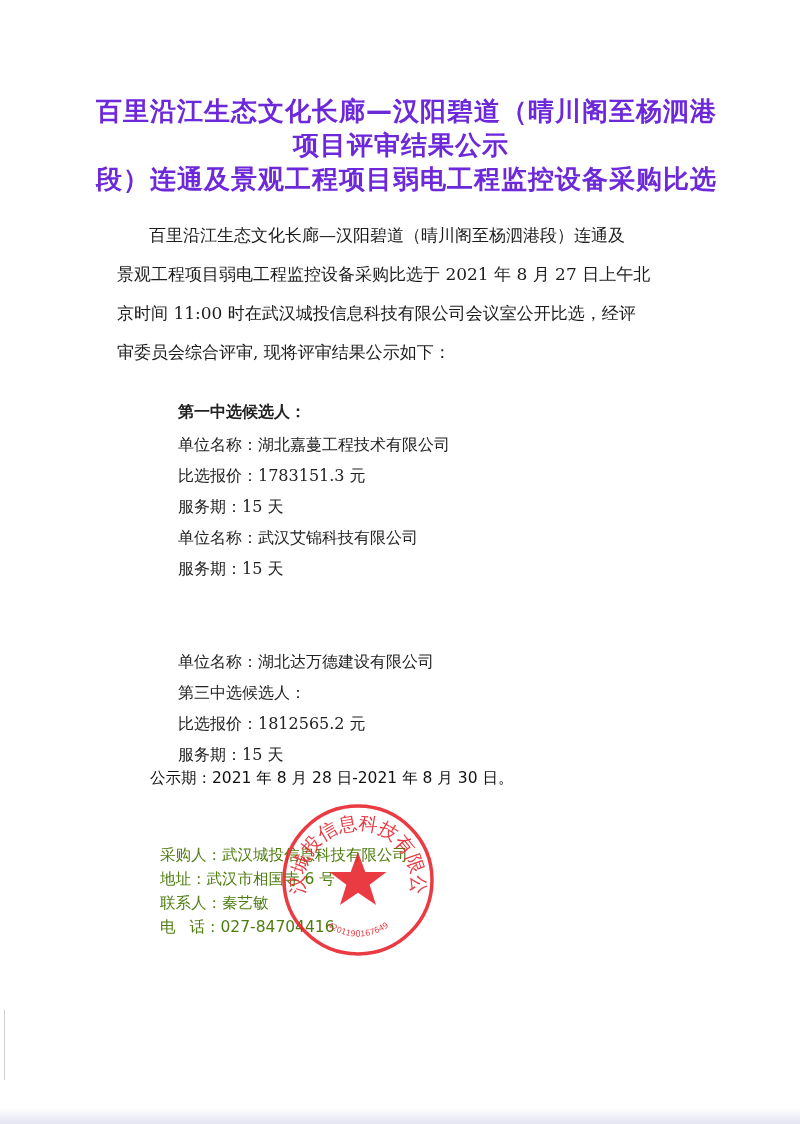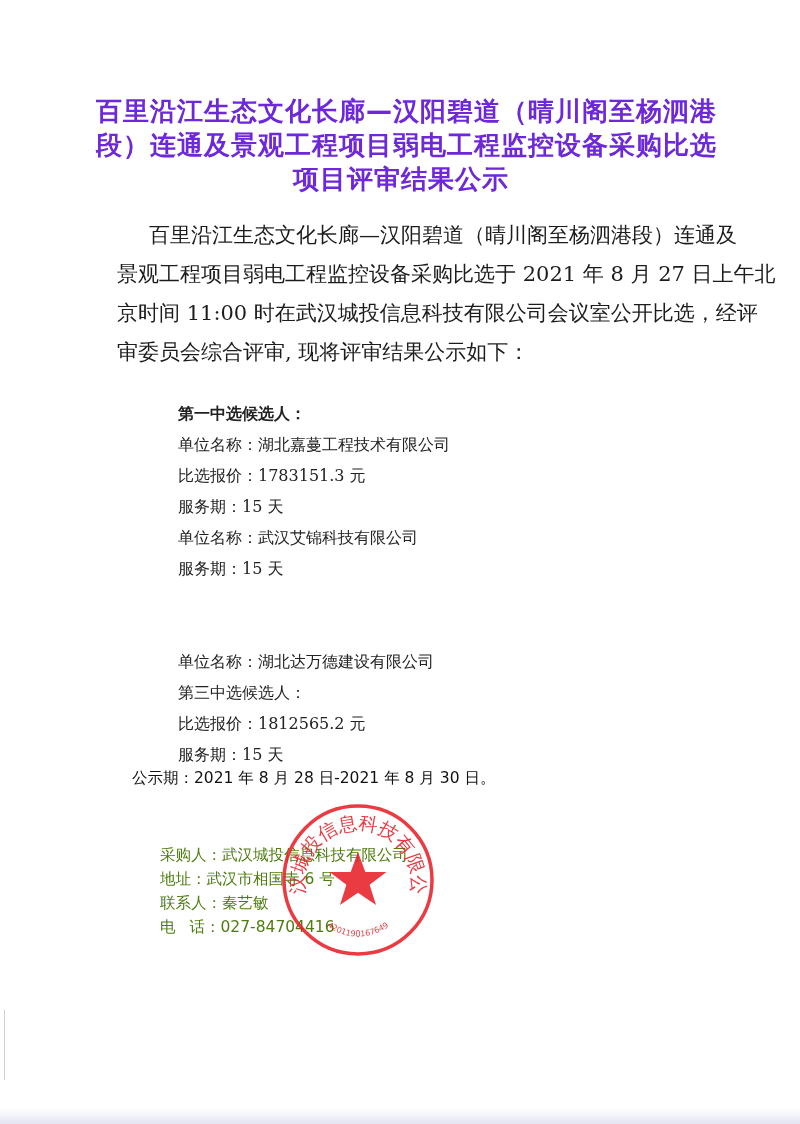--- a/index.html
+++ b/index.html
@@ -10,48 +10,48 @@
                background: linear-gradient(to bottom, rgba(240,240,250,0), rgba(225,225,240,0.9)); }
   .scan-left { position: absolute; left: 4px; top: 1010px; width: 1px; height: 70px; background: #d0d0d0; }
 
   .title { position: absolute; left: 96px; top: 94px; width: 610px;
            font-family: "DejaVu Sans", "Liberation Sans", sans-serif; font-weight: bold;
            font-size: 26px; line-height: 34px; color: #6d28d9; letter-spacing: 1px; }
   .title .line { display: block; white-space: nowrap; }
   .title .line.c { text-align: center; }
 
   .intro { position: absolute; left: 117px; top: 216px; width: 600px;
-           font-size: 21px; line-height: 39px; color: #1c1c1c; }
+           font-size: 17px; line-height: 39px; color: #1c1c1c; }
   .intro .line { display: block; white-space: nowrap; }
   .intro .line.first { padding-left: 32px; }
 
   .cand { position: absolute; left: 178px; width: 400px; font-size: 16px; color: #222; }
   .cand .row { display: block; white-space: nowrap; height: 31px; line-height: 31px; }
-  .cand .head.bold { font-family: Liberation Sans, sans-serif; font-weight: bold; }
+  .cand .head.bold { font-family: Liberation Mono, monospace; font-weight: bold; }
 
-  .notice { position: absolute; left: 132px; top: 766px; width: 560px;
+  .notice { position: absolute; left: 150px; top: 766px; width: 560px;
             font-family: "DejaVu Sans", "Liberation Sans", sans-serif; font-size: 15.5px; color: #111; }
   .notice .row { display: block; white-space: nowrap; height: 24px; line-height: 24px; }
 
   .contact { position: absolute; left: 160px; top: 843px; width: 360px;
              font-family: "DejaVu Sans", "Liberation Sans", sans-serif; font-size: 15.5px; color: #4d7c0f; }
   .contact .row { display: block; white-space: nowrap; height: 24px; line-height: 24px; }
   .contact .lbl-sp { letter-spacing: 14px; }
 
   .stamp { position: absolute; left: 280px; top: 802px; width: 156px; height: 156px; opacity: 0.88; }
 </style>
 </head>
 <body>
 
 <div class="page">
 
   <div class="title">
     <span class="line">百里沿江生态文化长廊—汉阳碧道（晴川阁至杨泗港</span>
+    <span class="line c">项目评审结果公示</span>
     <span class="line">段）连通及景观工程项目弱电工程监控设备采购比选</span>
-    <span class="line c">项目评审结果公示</span>
   </div>
 
   <div class="intro">
     <span class="line first">百里沿江生态文化长廊—汉阳碧道（晴川阁至杨泗港段）连通及</span>
     <span class="line">景观工程项目弱电工程监控设备采购比选于 2021 年 8 月 27 日上午北</span>
     <span class="line">京时间 11:00 时在武汉城投信息科技有限公司会议室公开比选，经评</span>
     <span class="line">审委员会综合评审, 现将评审结果公示如下：</span>
   </div>
 
   <div class="cand" style="top:398px">

